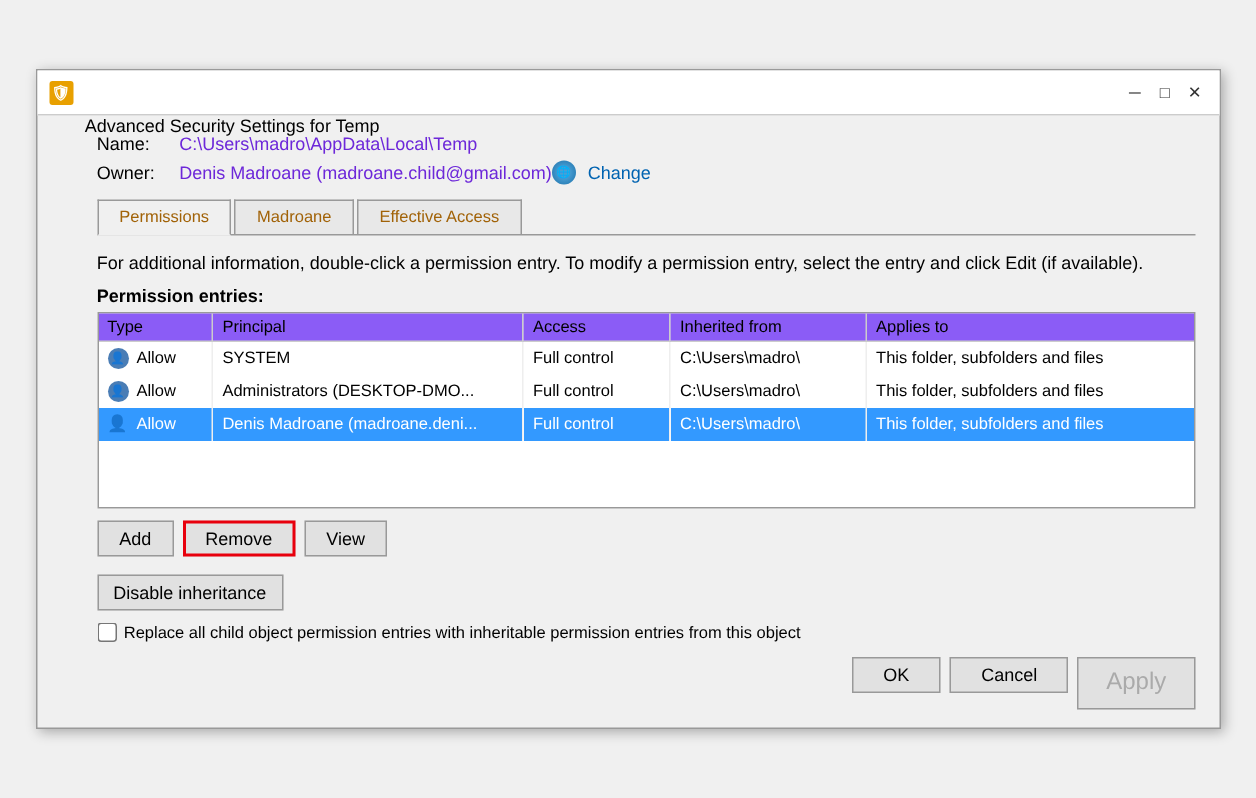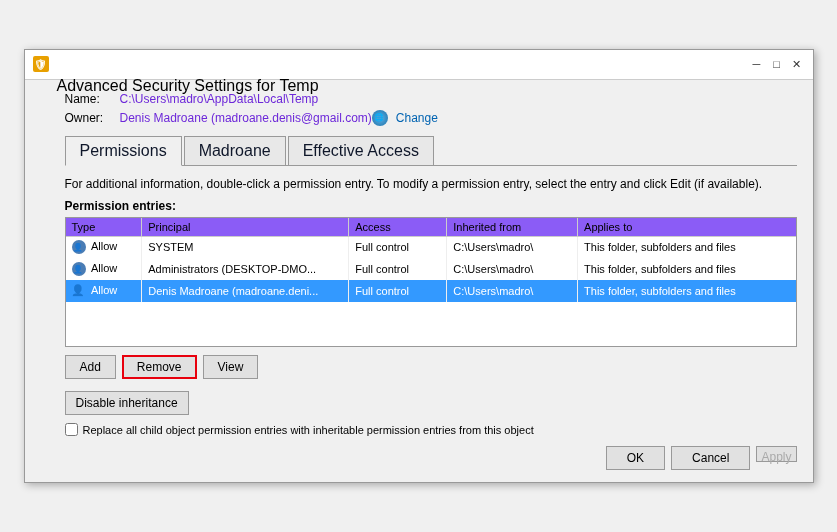--- a/index.html
+++ b/index.html
@@ -1,30 +1,30 @@
 <!DOCTYPE html>
 <html><head>
   <meta charset="utf-8">
   <style>
     * { box-sizing: border-box; margin: 0; padding: 0; }
     body { font-family: 'Segoe UI', Tahoma, Geneva, Verdana, sans-serif; font-size: 12px; background: #f0f0f0; display: flex; justify-content: center; align-items: center; width: 837px; height: 532px; }
     .window { width: 790px; background: #f0f0f0; border: 1px solid #999; box-shadow: 2px 2px 8px rgba(0,0,0,0.3); }
     .title-bar { background: #fff; height: 30px; display: flex; align-items: center; padding: 0 8px; border-bottom: 1px solid #ccc; }
     .title-bar-icon { width: 16px; height: 16px; background: #e8a000; border-radius: 2px; margin-right: 8px; display: flex; align-items: center; justify-content: center; color: white; font-size: 10px; font-weight: bold; }
-    .title-bar-text { flex: 1; font-size: 16px; color: #000; margin-top: 44px; }
+    .title-bar-text { flex: 1; font-size: 12px; color: #000; margin-top: 44px; }
     .title-bar-controls { display: flex; gap: 4px; }
     .title-bar-btn { width: 16px; height: 16px; display: flex; align-items: center; justify-content: center; font-size: 11px; cursor: pointer; color: #333; }
     .content { padding: 12px 16px 12px 16px; margin-left: 24px; }
     .info-row { display: flex; margin-bottom: 4px; align-items: center; }
     .info-label { width: 55px; color: #000; font-size: 12px; }
     .info-value { font-size: 12px; color: #6d28d9; }
     .change-link { color: #0063b1; cursor: pointer; font-size: 12px; margin-left: 6px; }
     .globe-icon { display: inline-block; width: 16px; height: 16px; background: radial-gradient(circle, #4a9fd4 30%, #1a6fa8 100%); border-radius: 50%; vertical-align: middle; margin-right: 2px; font-size: 8px; color: white; text-align: center; line-height: 16px; }
     .tabs { display: flex; margin-top: 10px; border-bottom: 1px solid #999; }
-    .tab { padding: 5px 14px; font-size: 16px; cursor: pointer; border: 1px solid #999; border-bottom: none; background: #e8e8e8; margin-right: 2px; color: #0f172a; }
+    .tab { padding: 5px 14px; font-size: 11px; cursor: pointer; border: 1px solid #999; border-bottom: none; background: #e8e8e8; margin-right: 2px; color: #a16207; }
     .tab.active { background: #f0f0f0; border-bottom: 1px solid #f0f0f0; margin-bottom: -1px; z-index: 1; }
     .description { font-size: 12px; margin: 10px 0 6px 0; color: #000; line-height: 1.4; }
     .perm-entries-label { font-size: 12px; font-weight: bold; margin-bottom: 4px; color: #000; }
     .table-wrapper { border: 1px solid #999; background: #fff; }
     table { width: 100%; border-collapse: collapse; font-size: 11px; }
     table thead tr { background: #8b5cf6; }
     table th { text-align: left; padding: 3px 6px; border-bottom: 1px solid #ccc; font-weight: normal; color: #000; border-right: 1px solid #ccc; }
     table th:last-child { border-right: none; }
     table td { padding: 3px 6px; border-right: 1px solid #eee; color: #000; white-space: nowrap; overflow: hidden; text-overflow: ellipsis; max-width: 160px; }
     table td:last-child { border-right: none; }
@@ -34,21 +34,21 @@
     .row-icon { display: inline-block; width: 14px; height: 14px; vertical-align: middle; margin-right: 3px; }
     .user-icon { background: #4a7db5; border-radius: 50%; display: inline-flex; align-items: center; justify-content: center; color: white; font-size: 8px; }
     .bottom-buttons { display: flex; gap: 6px; margin-top: 8px; align-items: center; }
     .btn { padding: 3px 14px; font-size: 12px; background: #e1e1e1; border: 1px solid #999; cursor: pointer; color: #000; height: 24px; }
     .btn.highlighted { border: 2px solid #e8000d; padding: 2px 13px; }
     .disable-btn { padding: 4px 10px; font-size: 12px; background: #e1e1e1; border: 1px solid #999; cursor: pointer; color: #000; height: 24px; margin-top: 6px; }
     .checkbox-row { display: flex; align-items: flex-end; margin-top: 8px; font-size: 11px; color: #000; }
     .checkbox-row input { margin-right: 5px; }
     .ok-cancel-row { display: flex; justify-content: flex-end; gap: 6px; margin-top: 10px; }
     .ok-btn { padding: 4px 20px; font-size: 12px; background: #e1e1e1; border: 1px solid #999; cursor: pointer; height: 24px; }
-    .apply-btn { padding: 3px 4px; font-size: 12px; background: #e1e1e1; border: 1px solid #999; cursor: pointer; color: #aaa; height: 16px; }
+    .apply-btn { padding: 3px 18px; font-size: 16px; background: #e1e1e1; border: 1px solid #999; cursor: pointer; color: #aaa; height: 35px; }
   </style>
 </head>
 <body>
 
 <div class="window">
 
   <div class="title-bar">
     <div class="title-bar-icon">
       <span>🛡</span>
     </div>
@@ -62,21 +62,21 @@
 
   <div class="content">
 
     <div class="info-row">
       <span class="info-label">Name:</span>
       <span class="info-value">C:\Users\madro\AppData\Local\Temp</span>
     </div>
 
     <div class="info-row">
       <span class="info-label">Owner:</span>
-      <span class="info-value">Denis Madroane (madroane.denis@gmail.com)</span>
+      <span class="info-value">Denis Madroane (madroane.child@gmail.com)</span>
       <span class="globe-icon">🌐</span>
       <span class="change-link">Change</span>
     </div>
 
     <div class="tabs">
       <div class="tab active">Permissions</div>
       <div class="tab">Madroane</div>
       <div class="tab">Effective Access</div>
     </div>
 

